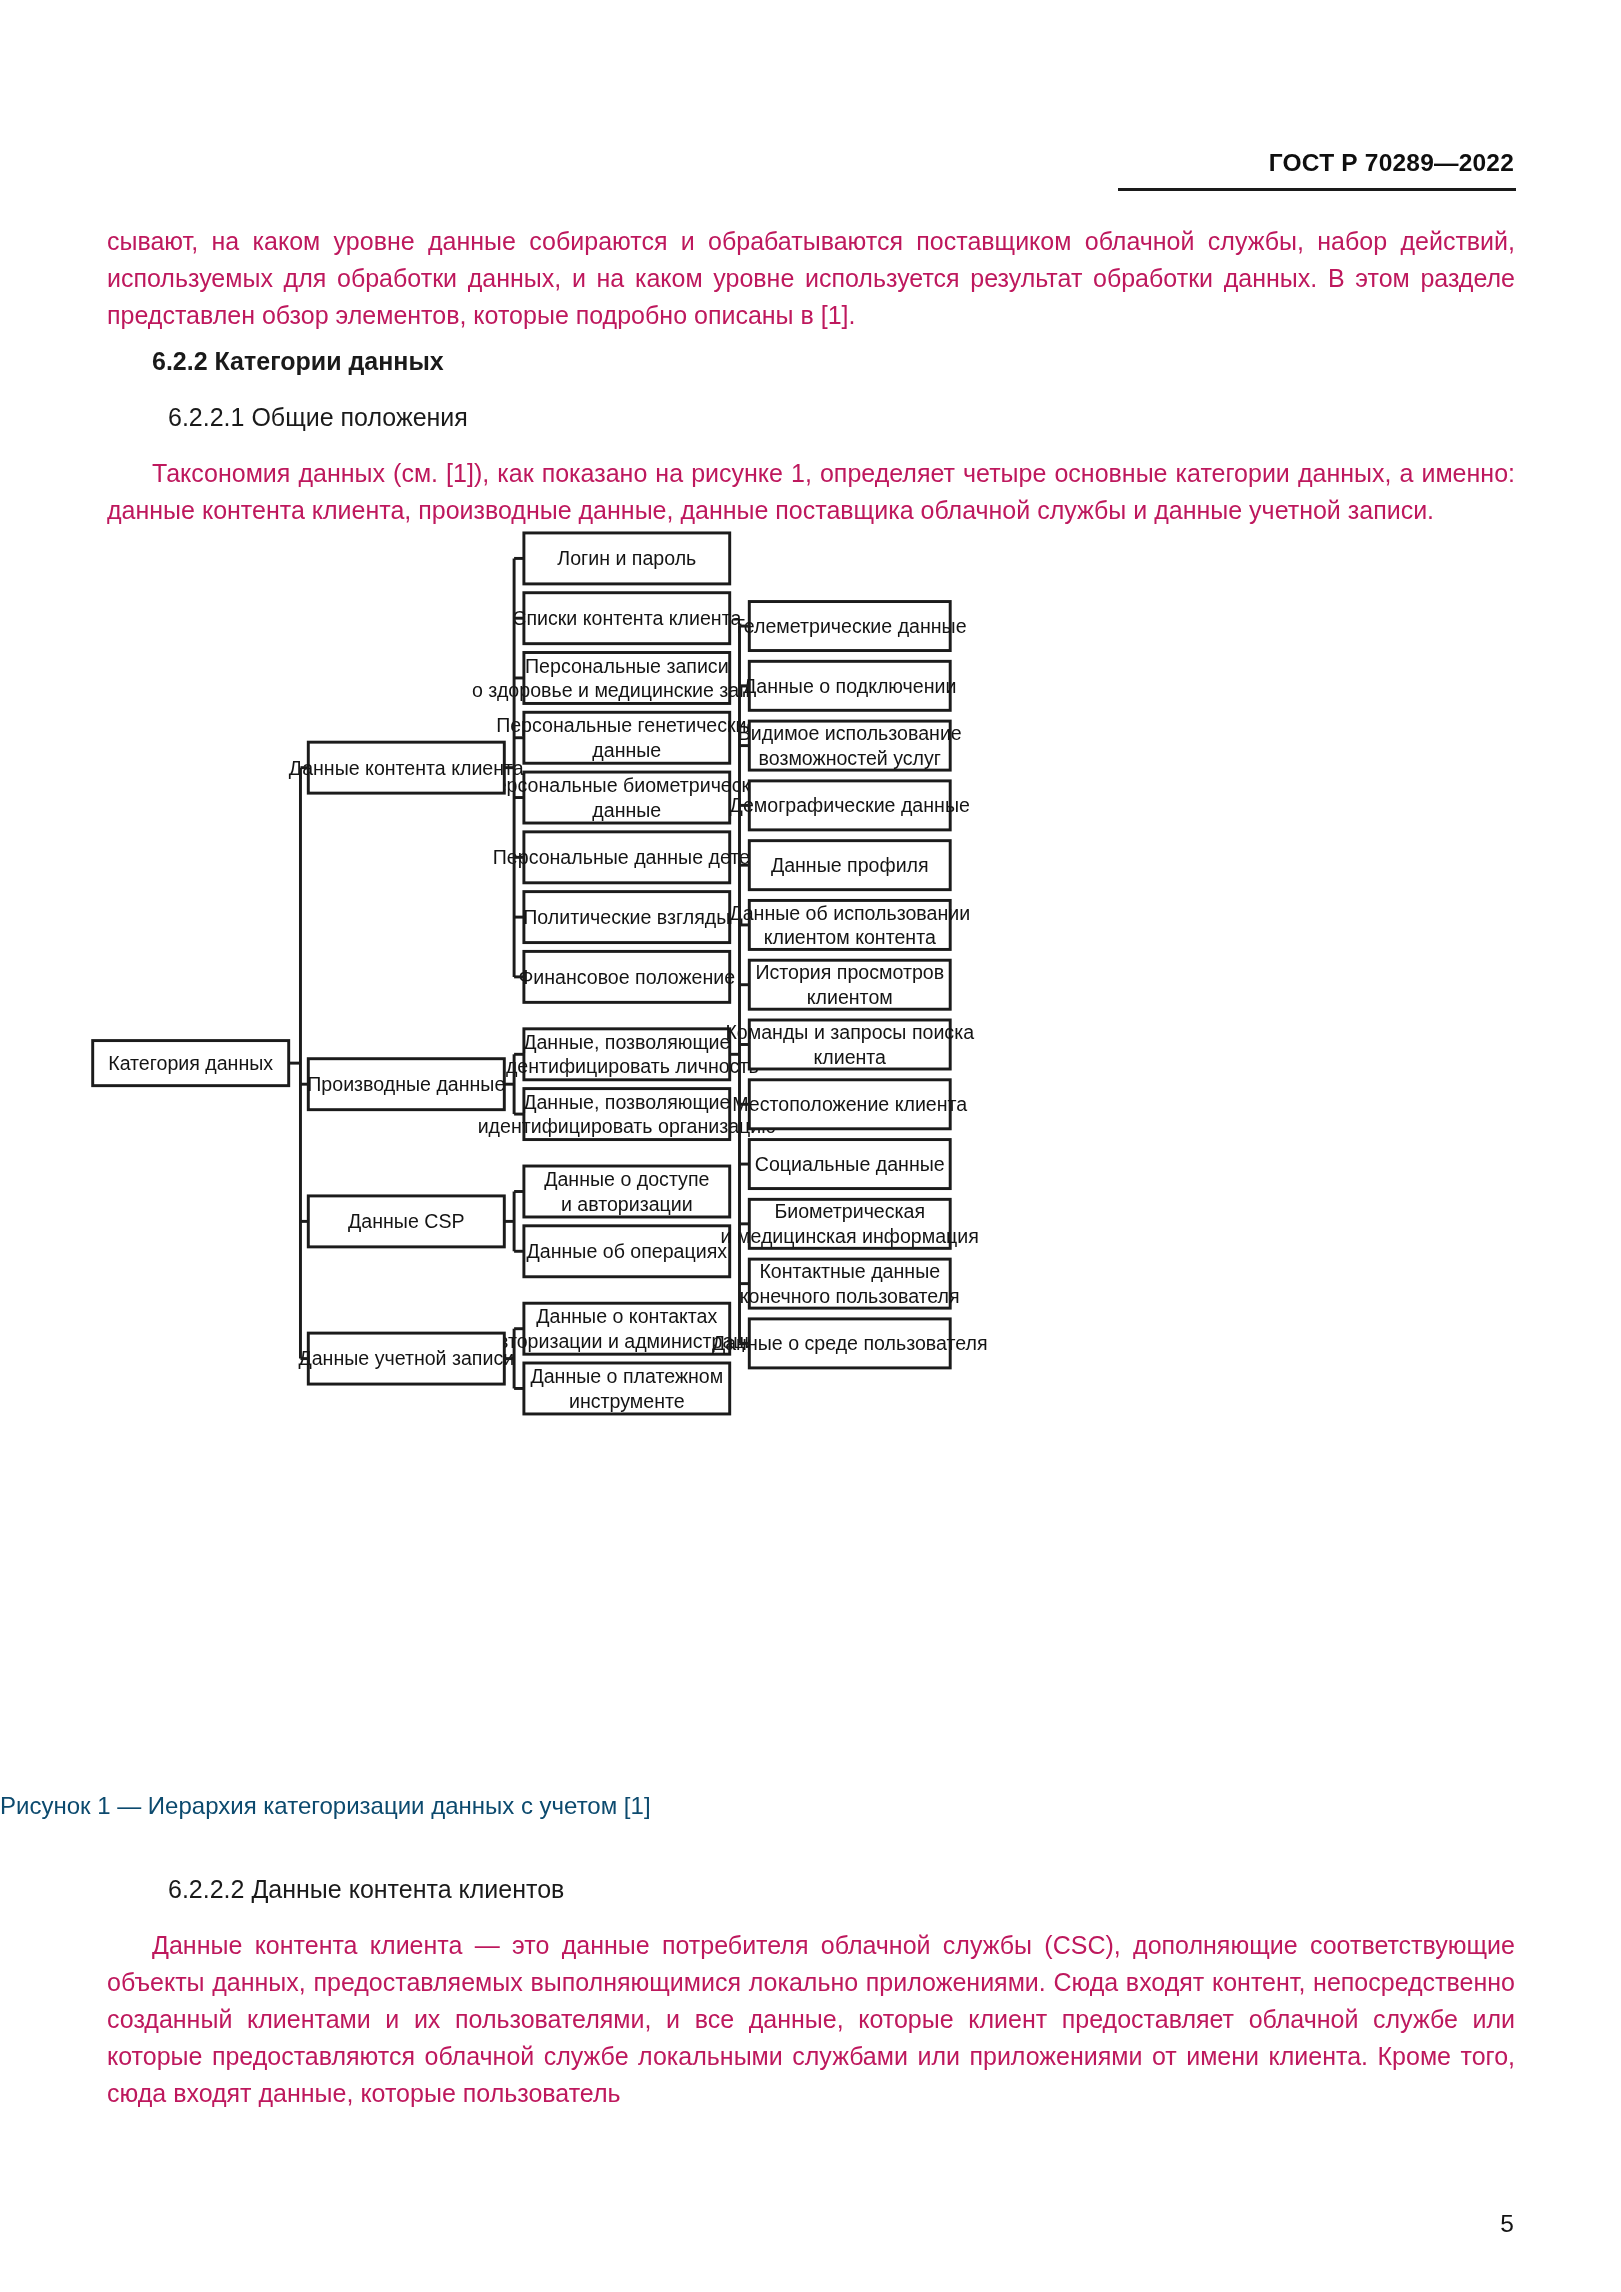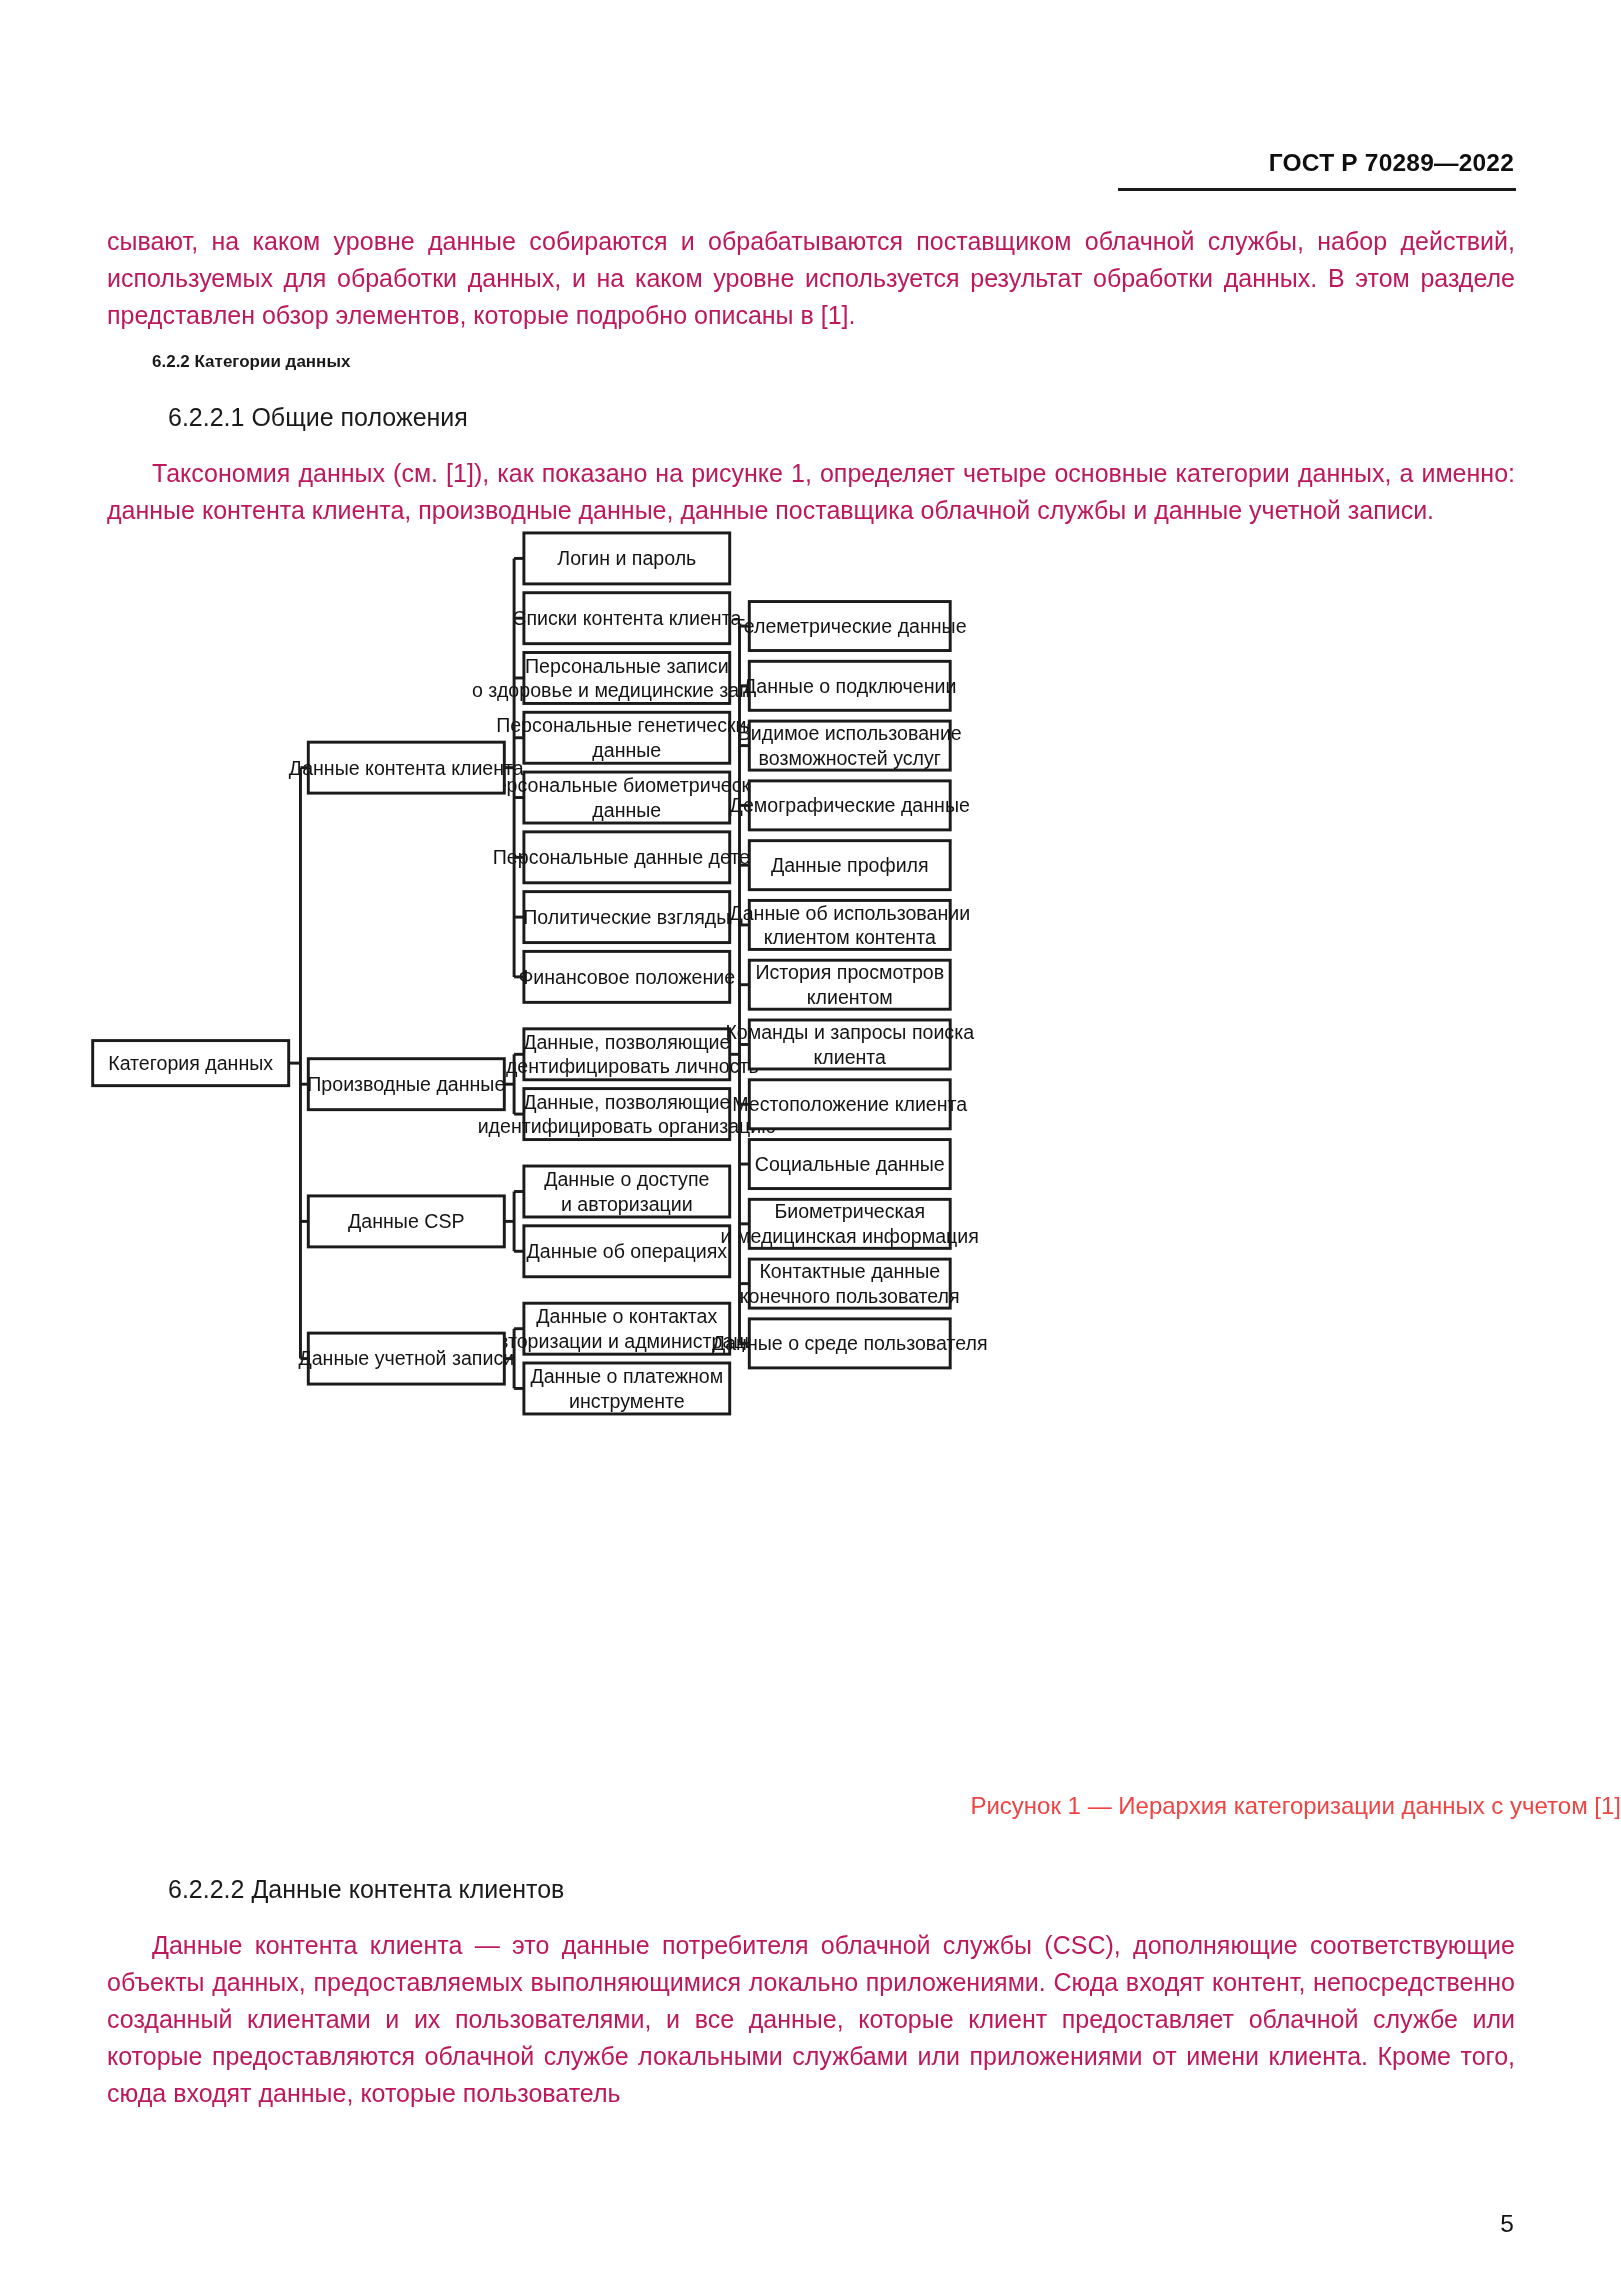--- a/index.html
+++ b/index.html
@@ -32,40 +32,40 @@
     margin:0;
     font-size:25px;
     line-height:37px;
     text-align:justify;
     text-justify:inter-word;
     color:#be185d;
   }
   p.indent{text-indent:45px;}
   h4.sub{
     margin:8.8px 0 0 0;
-    font-size:17px;line-height:37px;font-weight:bold;
+    font-size:25px;line-height:37px;font-weight:bold;
     padding-left:45px;
   }
   p.clause{
     margin:16px;
     font-size:25px;line-height:37px;
     padding-left:45px;
   }
   .gap-sm{height:2.9px;}
 
   
   .figure{
     position:absolute;left:78px;top:525px;width:1470px;height:1235px;
   }
   .figure svg{display:block;}
   .caption{
     position:absolute;left:0;right:0;top:1792px;
-    text-align:right;
+    text-align:left;
     font-size:24px;
-    color:#ef4444;
+    color:#0c4a6e;
   }
 
   
   .lower{
     position:absolute;left:107px;top:1855px;width:1408px;
   }
 
   
   .folio{
     position:absolute;right:107px;top:2210px;

